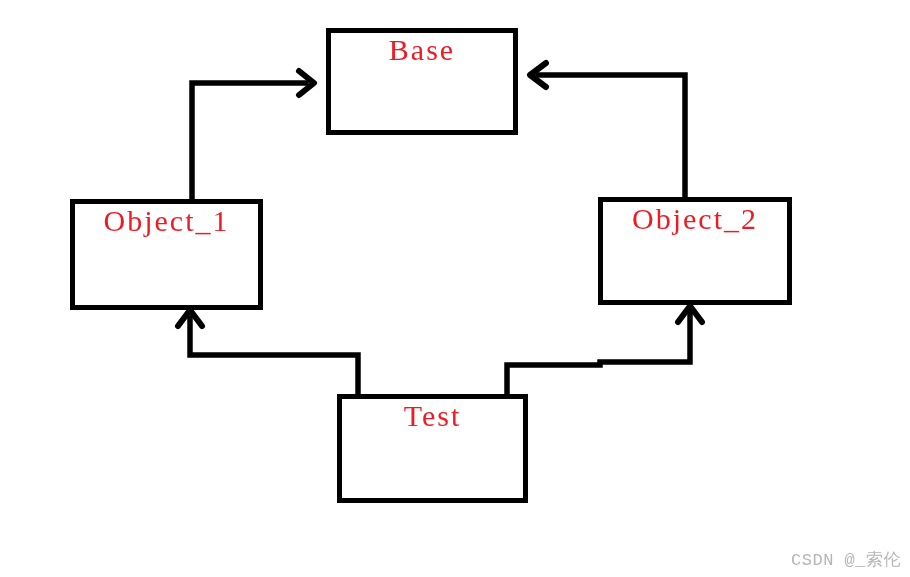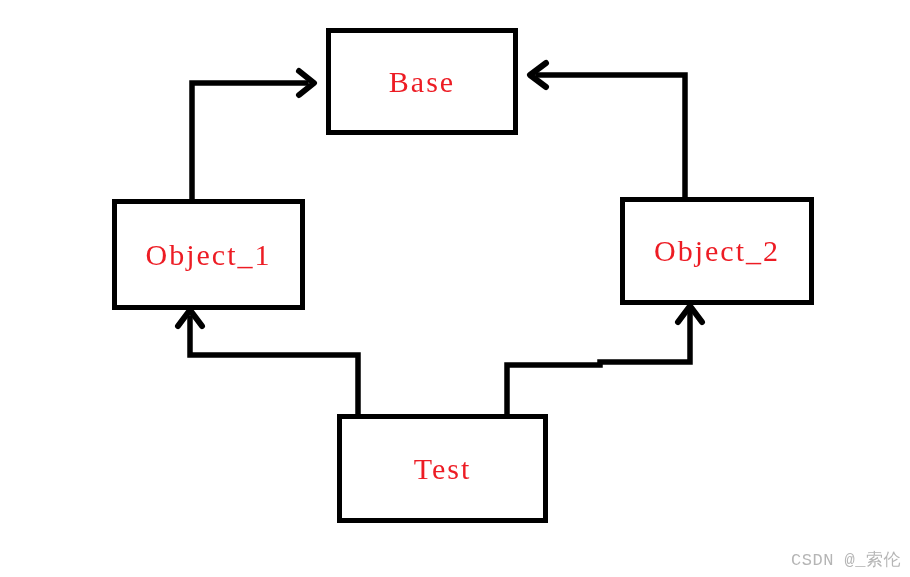--- a/index.html
+++ b/index.html
@@ -21,33 +21,33 @@
     top: 0;
     width: 910px;
     height: 577px;
   }
   .node {
     position: absolute;
     box-sizing: border-box;
     border: 5px solid var(--edge-color, #000000);
     background: var(--node-fill, #ffffff);
     display: flex;
-    align-items: center;
+    align-items: flex-start;
     justify-content: center;
   }
   .node-label {
     color: var(--label-color, #ed1c24);
     font-size: 30px;
     letter-spacing: 2px;
     white-space: nowrap;
   }
   #node-base     { left: 326px; top: 28px;  width: 192px; height: 107px; }
-  #node-object1  { left: 70px;  top: 199px; width: 193px; height: 111px; margin-left: 42px; }
-  #node-object2  { left: 598px; top: 197px; width: 194px; height: 108px; margin-left: 22px; }
-  #node-test     { left: 337px; top: 414px; width: 211px; height: 109px; }
+  #node-object1  { left: 70px;  top: 199px; width: 193px; height: 111px; }
+  #node-object2  { left: 598px; top: 197px; width: 194px; height: 108px; }
+  #node-test     { left: 337px; top: 394px; width: 191px; height: 109px; }
   .edge-line {
     fill: none;
     stroke: var(--edge-color, #000000);
     stroke-width: 5.5;
     stroke-linecap: square;
     stroke-linejoin: miter;
   }
   .edge-head {
     fill: none;
     stroke: var(--edge-color, #000000);

